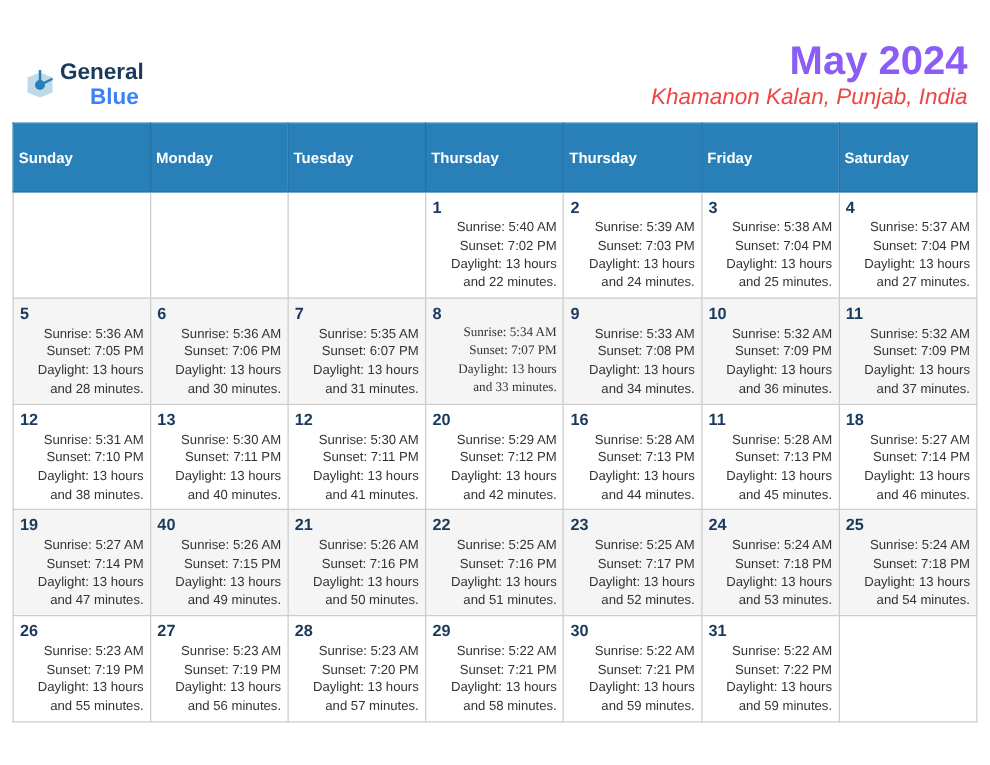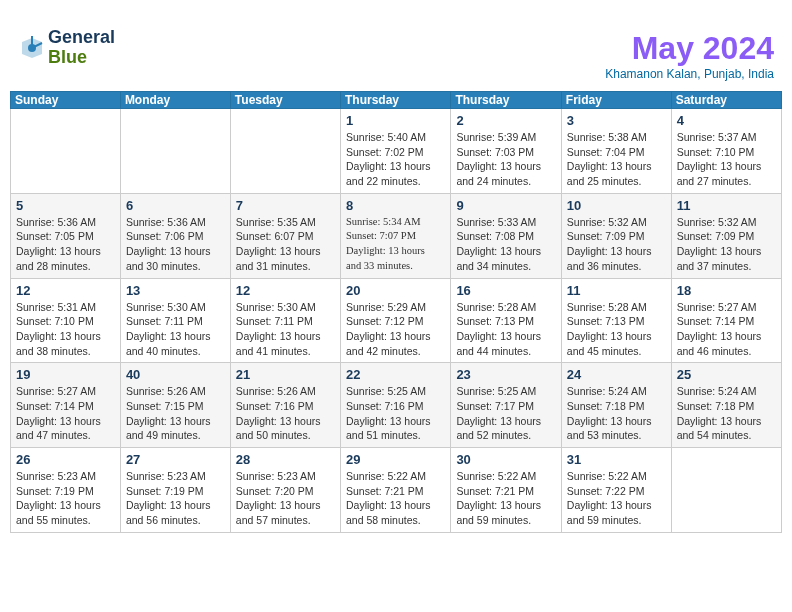--- a/index.html
+++ b/index.html
@@ -6,21 +6,21 @@
     body {
       font-family: Arial, sans-serif;
       background: #fff;
       width: 792px;
       min-height: 612px;
       padding: 10px;
     }
     .header {
       display: flex;
       justify-content: space-between;
-      align-items: center;
+      align-items: flex-end;
       margin-bottom: 6px;
       padding: 4px 8px;
     }
     .logo {
       display: flex;
       align-items: center;
     }
     .logo-text {
       font-size: 18px;
       font-weight: bold;
@@ -35,32 +35,33 @@
     .title-section {
       text-align: right;
     }
     .main-title {
       font-size: 32px;
       font-weight: bold;
       color: #8b5cf6;
       margin-top: 16px;
     }
     .subtitle {
-      font-size: 12px;
-      color: #0369a1;
+      font-size: 18px;
+      color: #ef4444;
+      font-style: italic;
     }
     .calendar {
       width: 100%;
       border-collapse: collapse;
       font-size: 11px;
     }
     .calendar thead th {
       background: #2980b9;
       color: #fff;
-      padding: 1px 4px;
+      padding: 20px 4px;
       text-align: left;
       font-size: 12px;
       border: 1px solid #2471a3;
     }
     .calendar tbody td {
       border: 1px solid #ccc;
       vertical-align: top;
       padding: 4px 5px;
       width: 113px;
       min-height: 70px;
@@ -73,39 +74,40 @@
       font-weight: bold;
       font-size: 13px;
       color: #1a3a5c;
       display: block;
       margin-bottom: 2px;
     }
     .day-info {
       color: #333;
       font-size: 10.5px;
       line-height: 1.4;
+      text-align: right;
     }
     .empty {
       background: #fff !important;
     }
   </style>
 </head>
 <body>
 
 <div class="header">
   <div class="logo">
     <svg class="logo-icon" viewBox="0 0 28 28">
       <rect x="0" y="0" width="28" height="28" fill="white"></rect>
       <path d="M14 4 L24 8 L24 20 L14 24 L4 20 L4 8 Z" fill="#2980b9" opacity="0.3"></path>
       <path d="M14 2 L14 14 L24 9" fill="none" stroke="#2980b9" stroke-width="2"></path>
       <circle cx="14" cy="14" r="4" fill="#2980b9"></circle>
     </svg>
     <div class="logo-text">
       <div>General</div>
-      <div style="color:#4d7c0f;">Blue</div>
+      <div style="color:#3b82f6;margin-left:24px;">Blue</div>
     </div>
   </div>
   <div class="title-section">
     <div class="main-title">May 2024</div>
     <div class="subtitle">Khamanon Kalan, Punjab, India</div>
   </div>
 </div>
 
 <table class="calendar">
   <thead>
@@ -141,21 +143,21 @@
         <td>
           <span class="day-number">3</span>
           <div class="day-info" style="white-space: pre-line;">Sunrise: 5:38 AM
 Sunset: 7:04 PM
 Daylight: 13 hours
 and 25 minutes.</div>
         </td>
         <td>
           <span class="day-number">4</span>
           <div class="day-info" style="white-space: pre-line;">Sunrise: 5:37 AM
-Sunset: 7:10 PM
+Sunset: 7:04 PM
 Daylight: 13 hours
 and 27 minutes.</div>
         </td>
       </tr>
       <tr>
         <td>
           <span class="day-number">5</span>
           <div class="day-info" style="white-space: pre-line;">Sunrise: 5:36 AM
 Sunset: 7:05 PM
 Daylight: 13 hours

